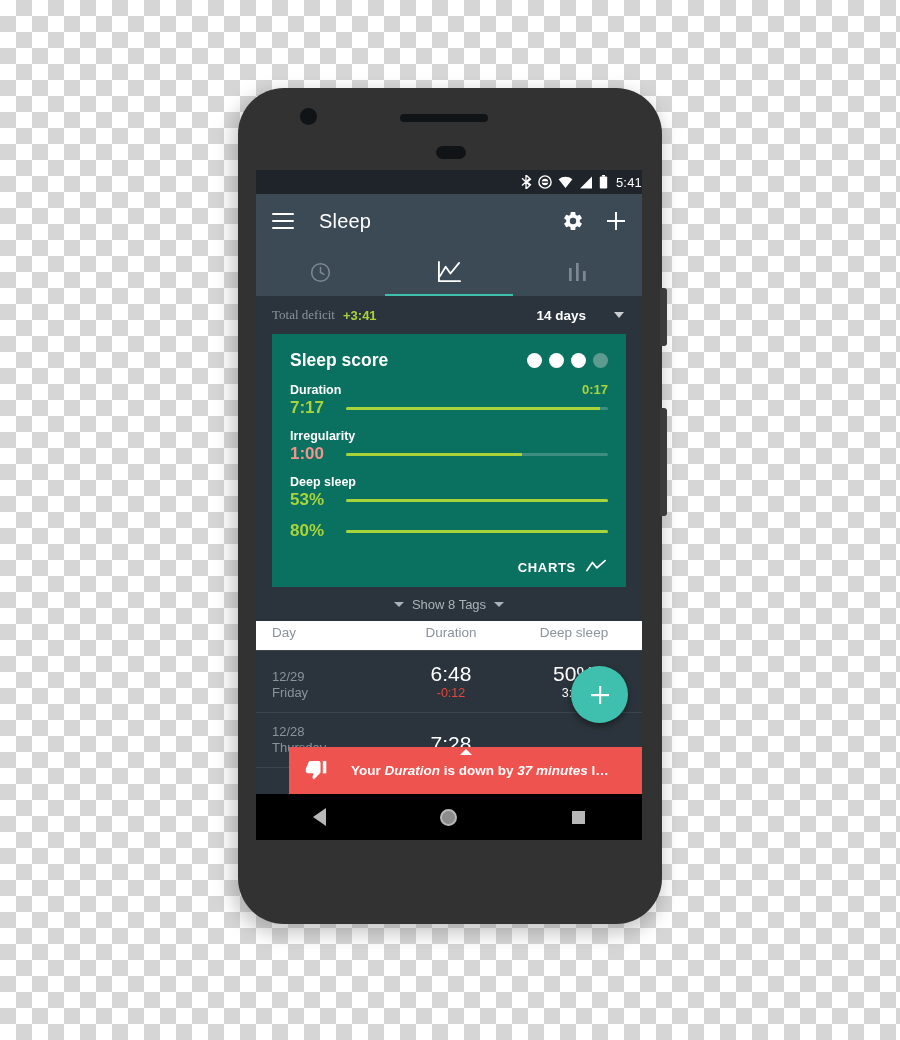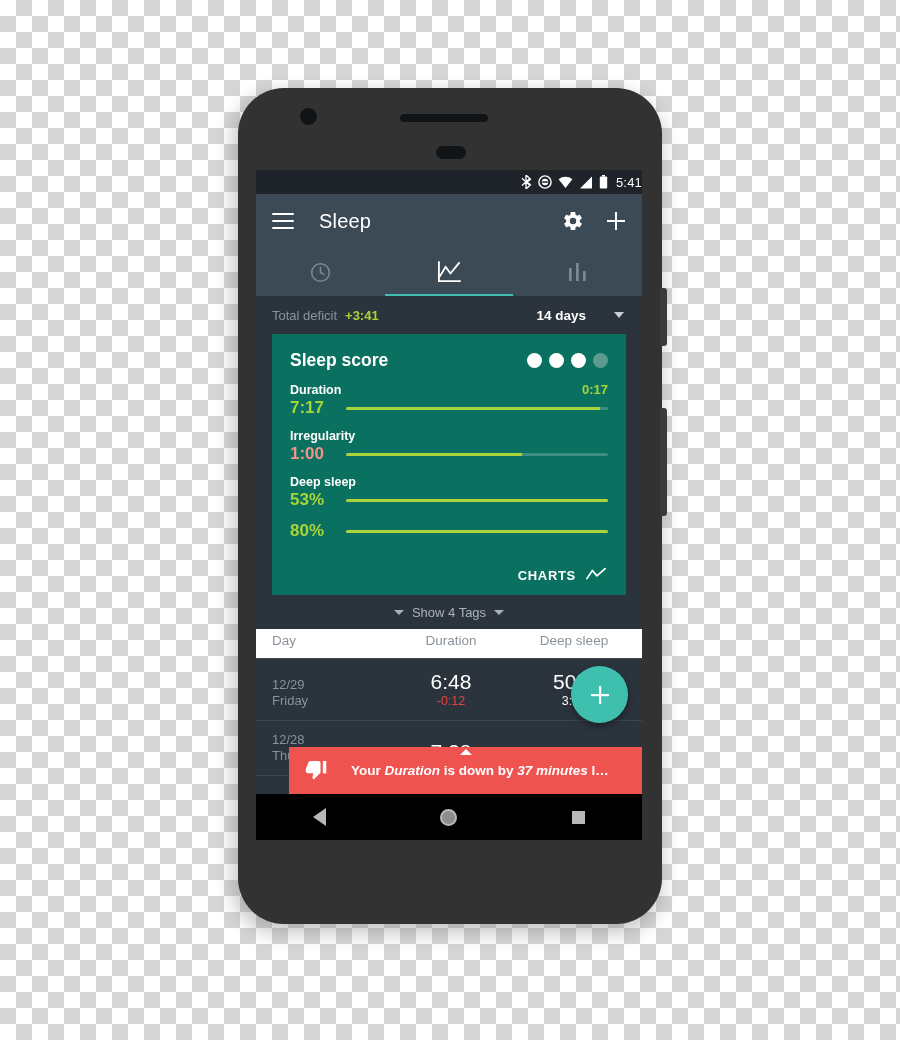--- a/index.html
+++ b/index.html
@@ -107,21 +107,21 @@
   .tab .tab-underline {
     position: absolute; left: 0; right: 0; bottom: 0;
     height: 2.5px; background: #3fbfad;
   }
 
   
   #deficit-strip {
     height: 38px; background: #2b343c;
     display: flex; align-items: center; padding: 0 16px;
   }
-  #deficit-label { color: #8a939b; font-size: 13px; }
+  #deficit-label { color: #8a939b; font-size: 13px; font-family: Liberation Serif, serif; }
   #deficit-value { color: #a8d43a; font-size: 13px; font-weight: bold; margin-left: 8px; }
   #range-wrap { margin-left: auto; display: flex; align-items: center; }
   #range-value { color: #ffffff; font-size: 13.5px; font-weight: bold; }
   #range-caret {
     width: 0; height: 0; margin-left: 28px; margin-right: 2px;
     border-left: 5.5px solid transparent; border-right: 5.5px solid transparent;
     border-top: 6px solid #c9ced3;
   }
 
   
@@ -144,21 +144,21 @@
   .metric-value.green { color: #a8d43a; }
   .metric-value.pink { color: #f4938b; }
   .bar-track {
     flex: 1; height: 3px; background: #3d8d80; border-radius: 2px;
     position: relative; overflow: hidden;
   }
   .bar-fill { position: absolute; left: 0; top: 0; bottom: 0; background: #a8d43a; }
 
   #charts-row {
     display: flex; align-items: center; justify-content: flex-end;
-    margin-top: 26px; gap: 10px; padding-right: 2px;
+    margin-top: 18px; gap: 10px; padding-right: 2px;
   }
   #charts-label { color: #ffffff; font-size: 13px; font-weight: bold; letter-spacing: .7px; }
 
   
   #tags-row {
     height: 34px; display: flex; align-items: center; justify-content: center;
     gap: 8px; background: #2b343c;
   }
   #tags-label { color: #aab2b9; font-size: 13px; }
   .tri-down {
@@ -387,21 +387,21 @@
           <span id="charts-label">CHARTS</span>
           <svg width="20" height="16" viewBox="0 0 22 16">
             <path d="M1 12 L7 3 L12 9 L21 1" stroke="#ffffff" stroke-width="1.9" fill="none" stroke-linecap="round" stroke-linejoin="round"></path>
           </svg>
         </div>
       </div>
     </div>
 
     <div id="tags-row">
       <span class="tri-down"></span>
-      <span id="tags-label">Show 4 Tags</span>
+      <span id="tags-label">Show 8 Tags</span>
       <span class="tri-down"></span>
     </div>
 
     <div id="table-head">
       <div class="col-day">Day</div>
       <div class="col-dur">Duration</div>
       <div class="col-deep">Deep sleep</div>
     </div>
 
     <div class="table-row">

